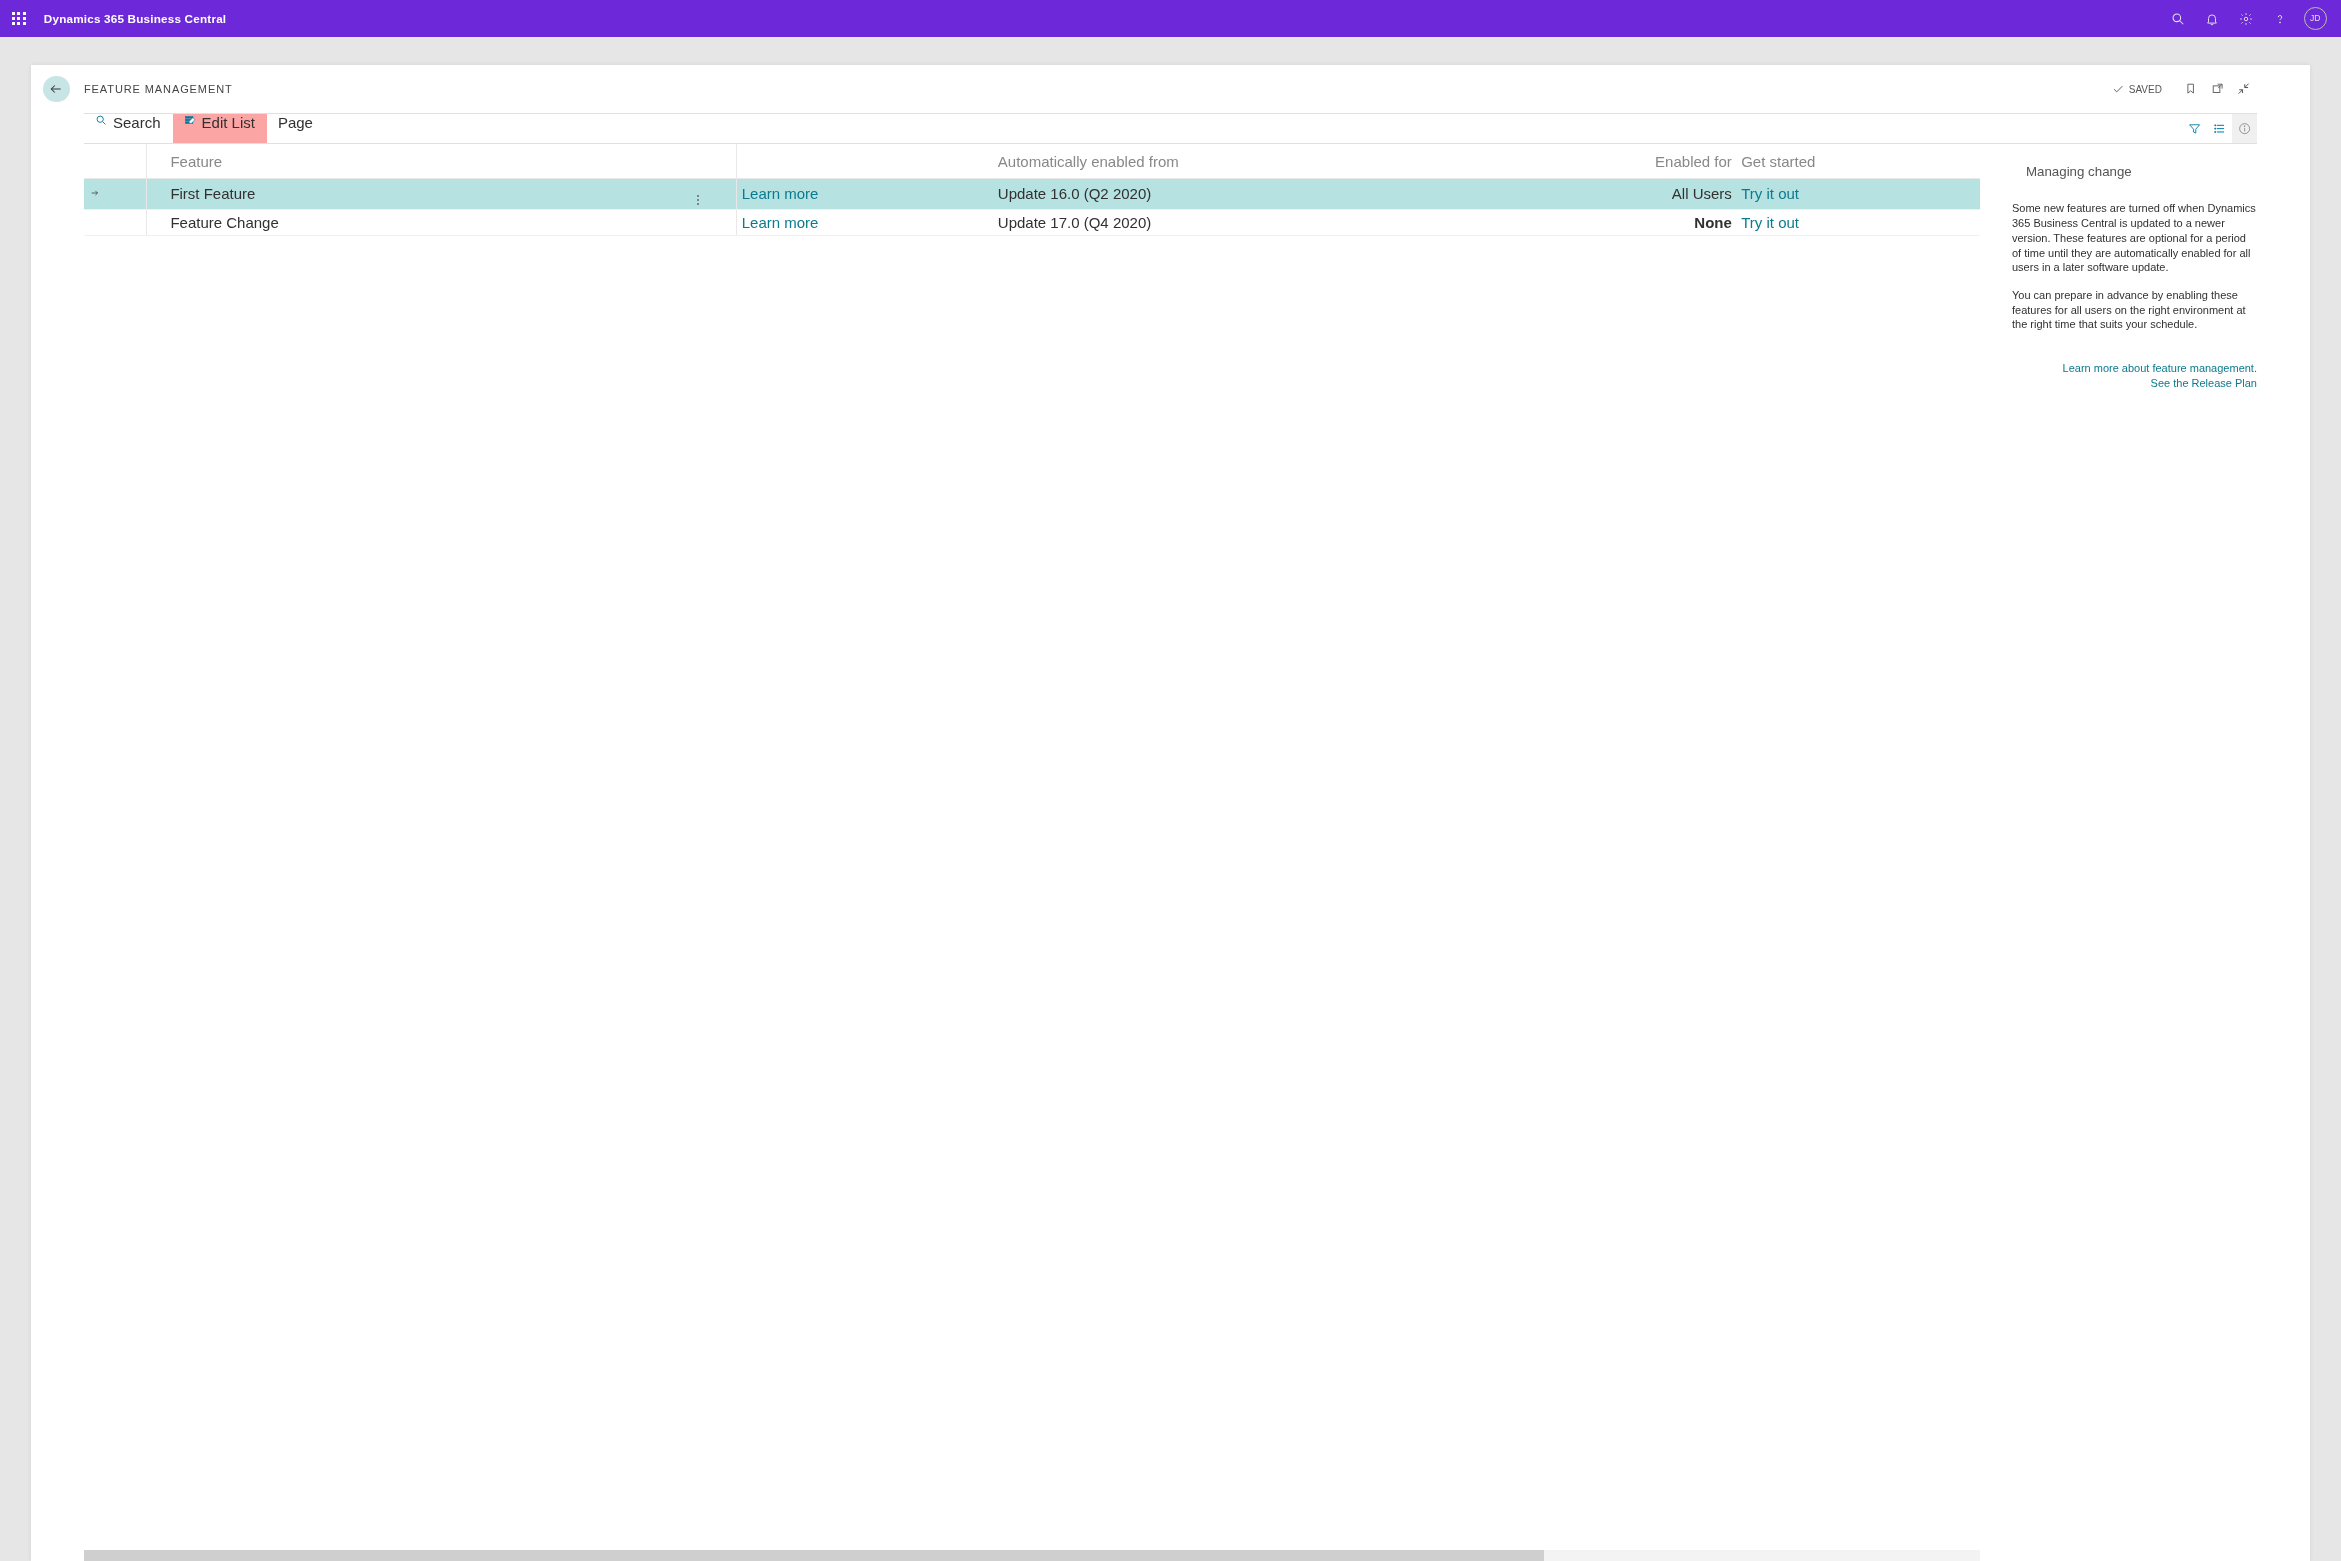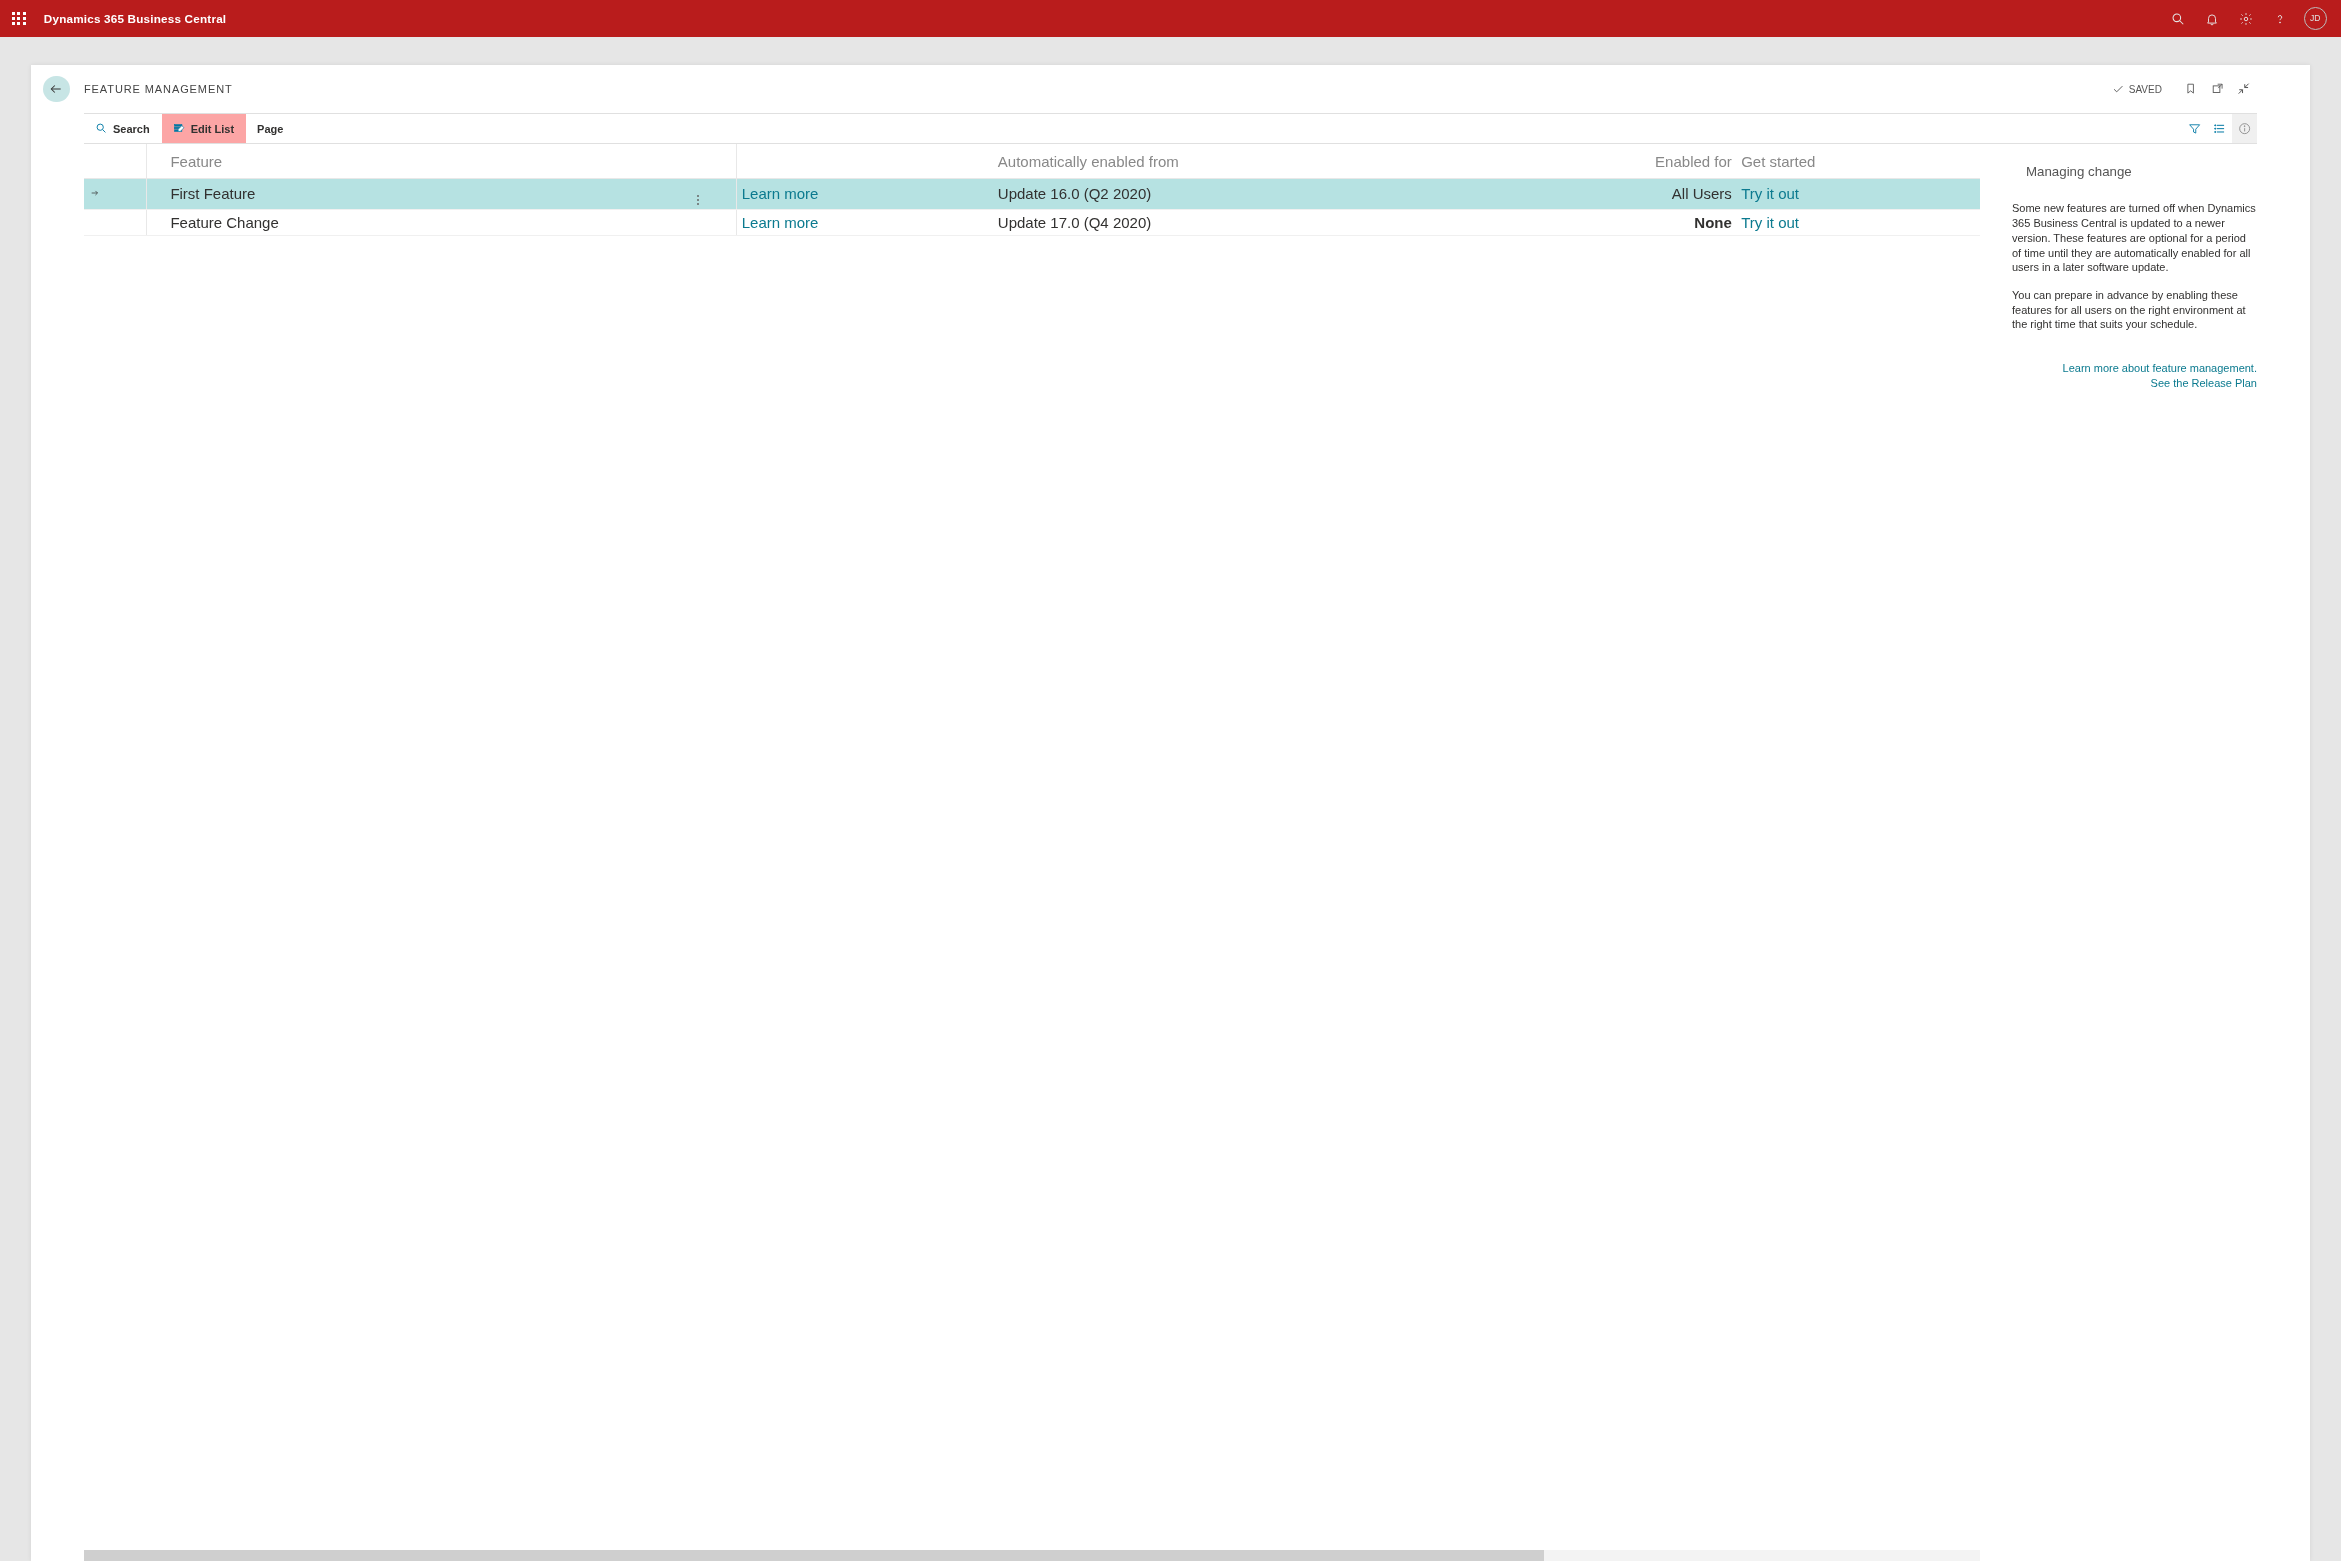--- a/index.html
+++ b/index.html
@@ -2,21 +2,21 @@
 <html style="font-size:12.5px"><head>
 <meta charset="utf-8">
 <style>
   * { box-sizing: border-box; margin: 0; padding: 0; }
   html, body { width: 100%; height: 100%; font-family: "Segoe UI", Arial, sans-serif; }
   body { background: #e6e6e6; overflow: hidden; }
 
   
   .appbar {
     height: 37px;
-    background: #b91c1c;
+    background: #6d28d9;
     color: #fff;
     display: flex;
     align-items: center;
     padding: 0 7.8px;
   }
   .waffle {
     width: 22px; height: 22px;
     display: grid;
     grid-template-columns: repeat(3, 3.1px);
     grid-template-rows: repeat(3, 3.1px);
@@ -82,24 +82,23 @@
   .header-icon-btn svg { width:13.3px; height:13.3px; stroke:#555; fill:none; }
 
   
   .toolbar {
     border-top: 0.8px solid #e0e0e0;
     border-bottom: 0.8px solid #e0e0e0;
     height: 31px;
     display:flex; align-items:stretch;
   }
   .toolbar-btn {
-    display:flex; align-items:center; padding: 0 11px;
-    font-size: 11px; color:#323130; cursor:pointer; gap:5.5px;
+    display:flex; padding: 0 11px;
+    font-size: 15px; color:#323130; cursor:pointer; gap:5.5px;
     border-right: 0.8px solid transparent;
-    font-weight: bold;
   }
   .toolbar-btn.active { background:#fca5a5; }
   .toolbar-btn svg { width:12.5px; height:12.5px; }
   .tb-search svg { stroke:#0078a4; fill:none; }
   .tb-edit svg { stroke:#0078a4; fill:#0078a4; }
   .toolbar-spacer { flex:1; }
   .tb-right {
     width:25px; display:flex; align-items:center; justify-content:center; cursor:pointer;
   }
   .tb-right svg { width:13.3px; height:13.3px; stroke:#0078a4; fill:none; }

